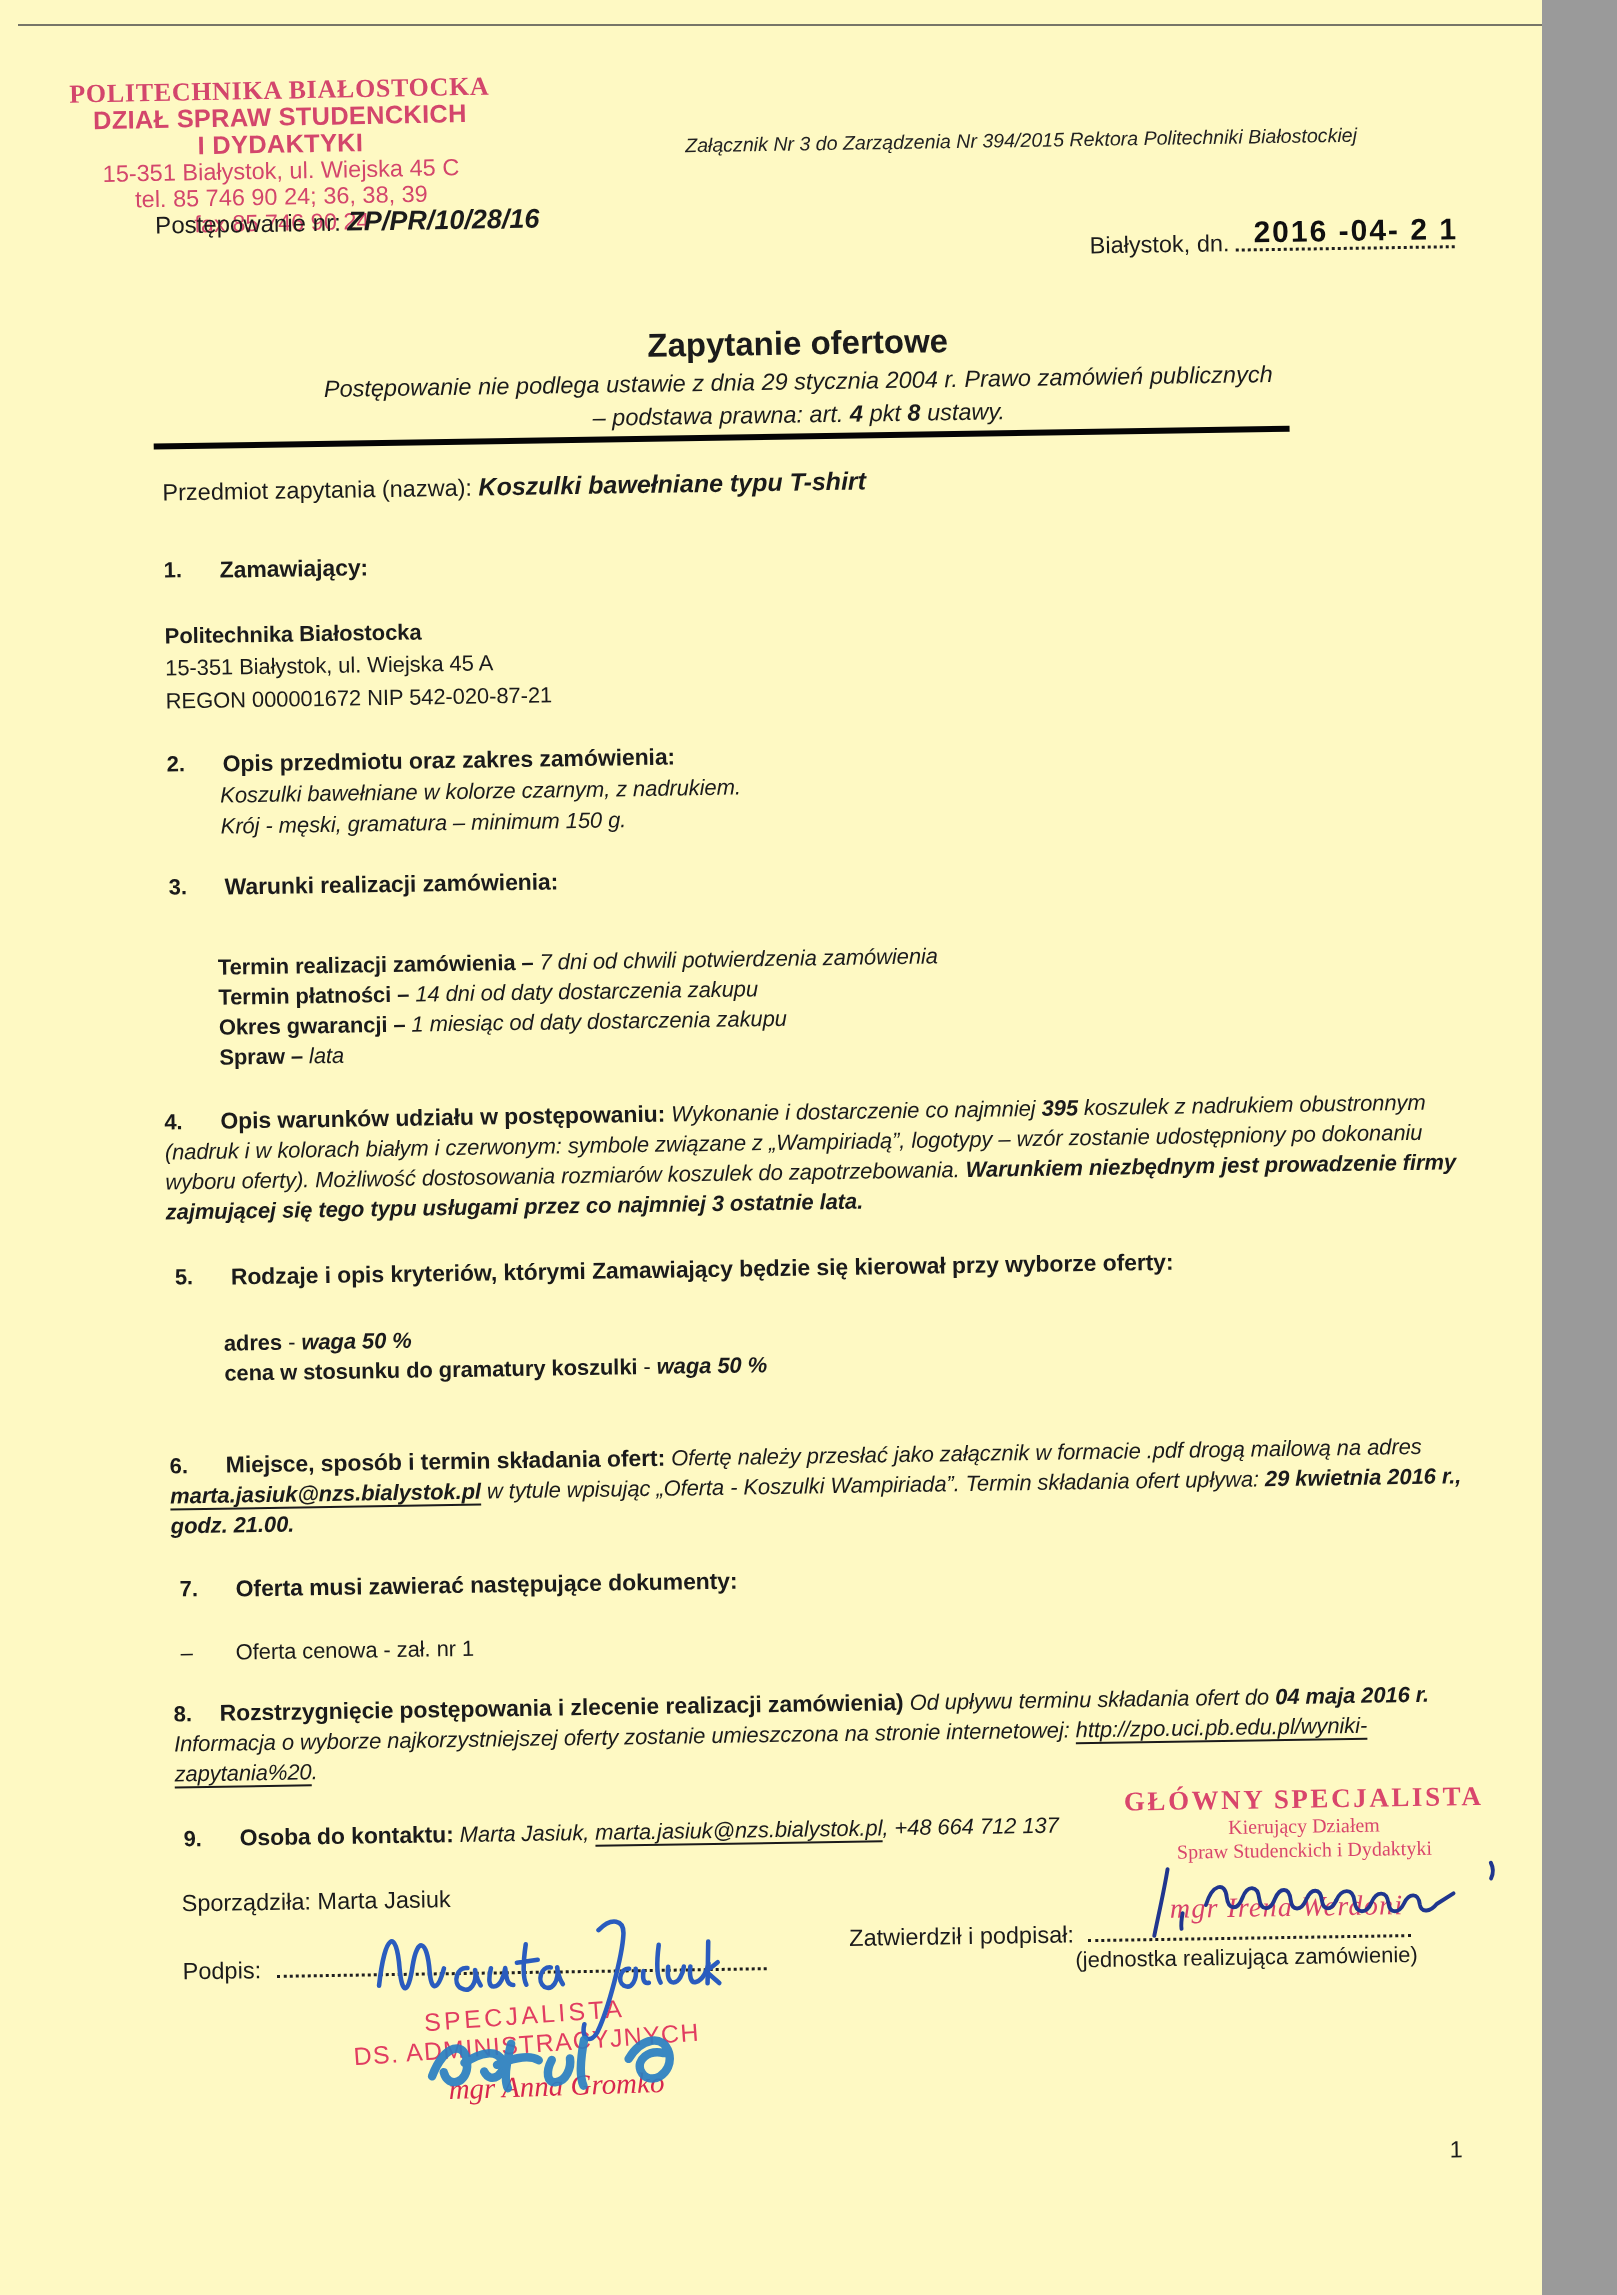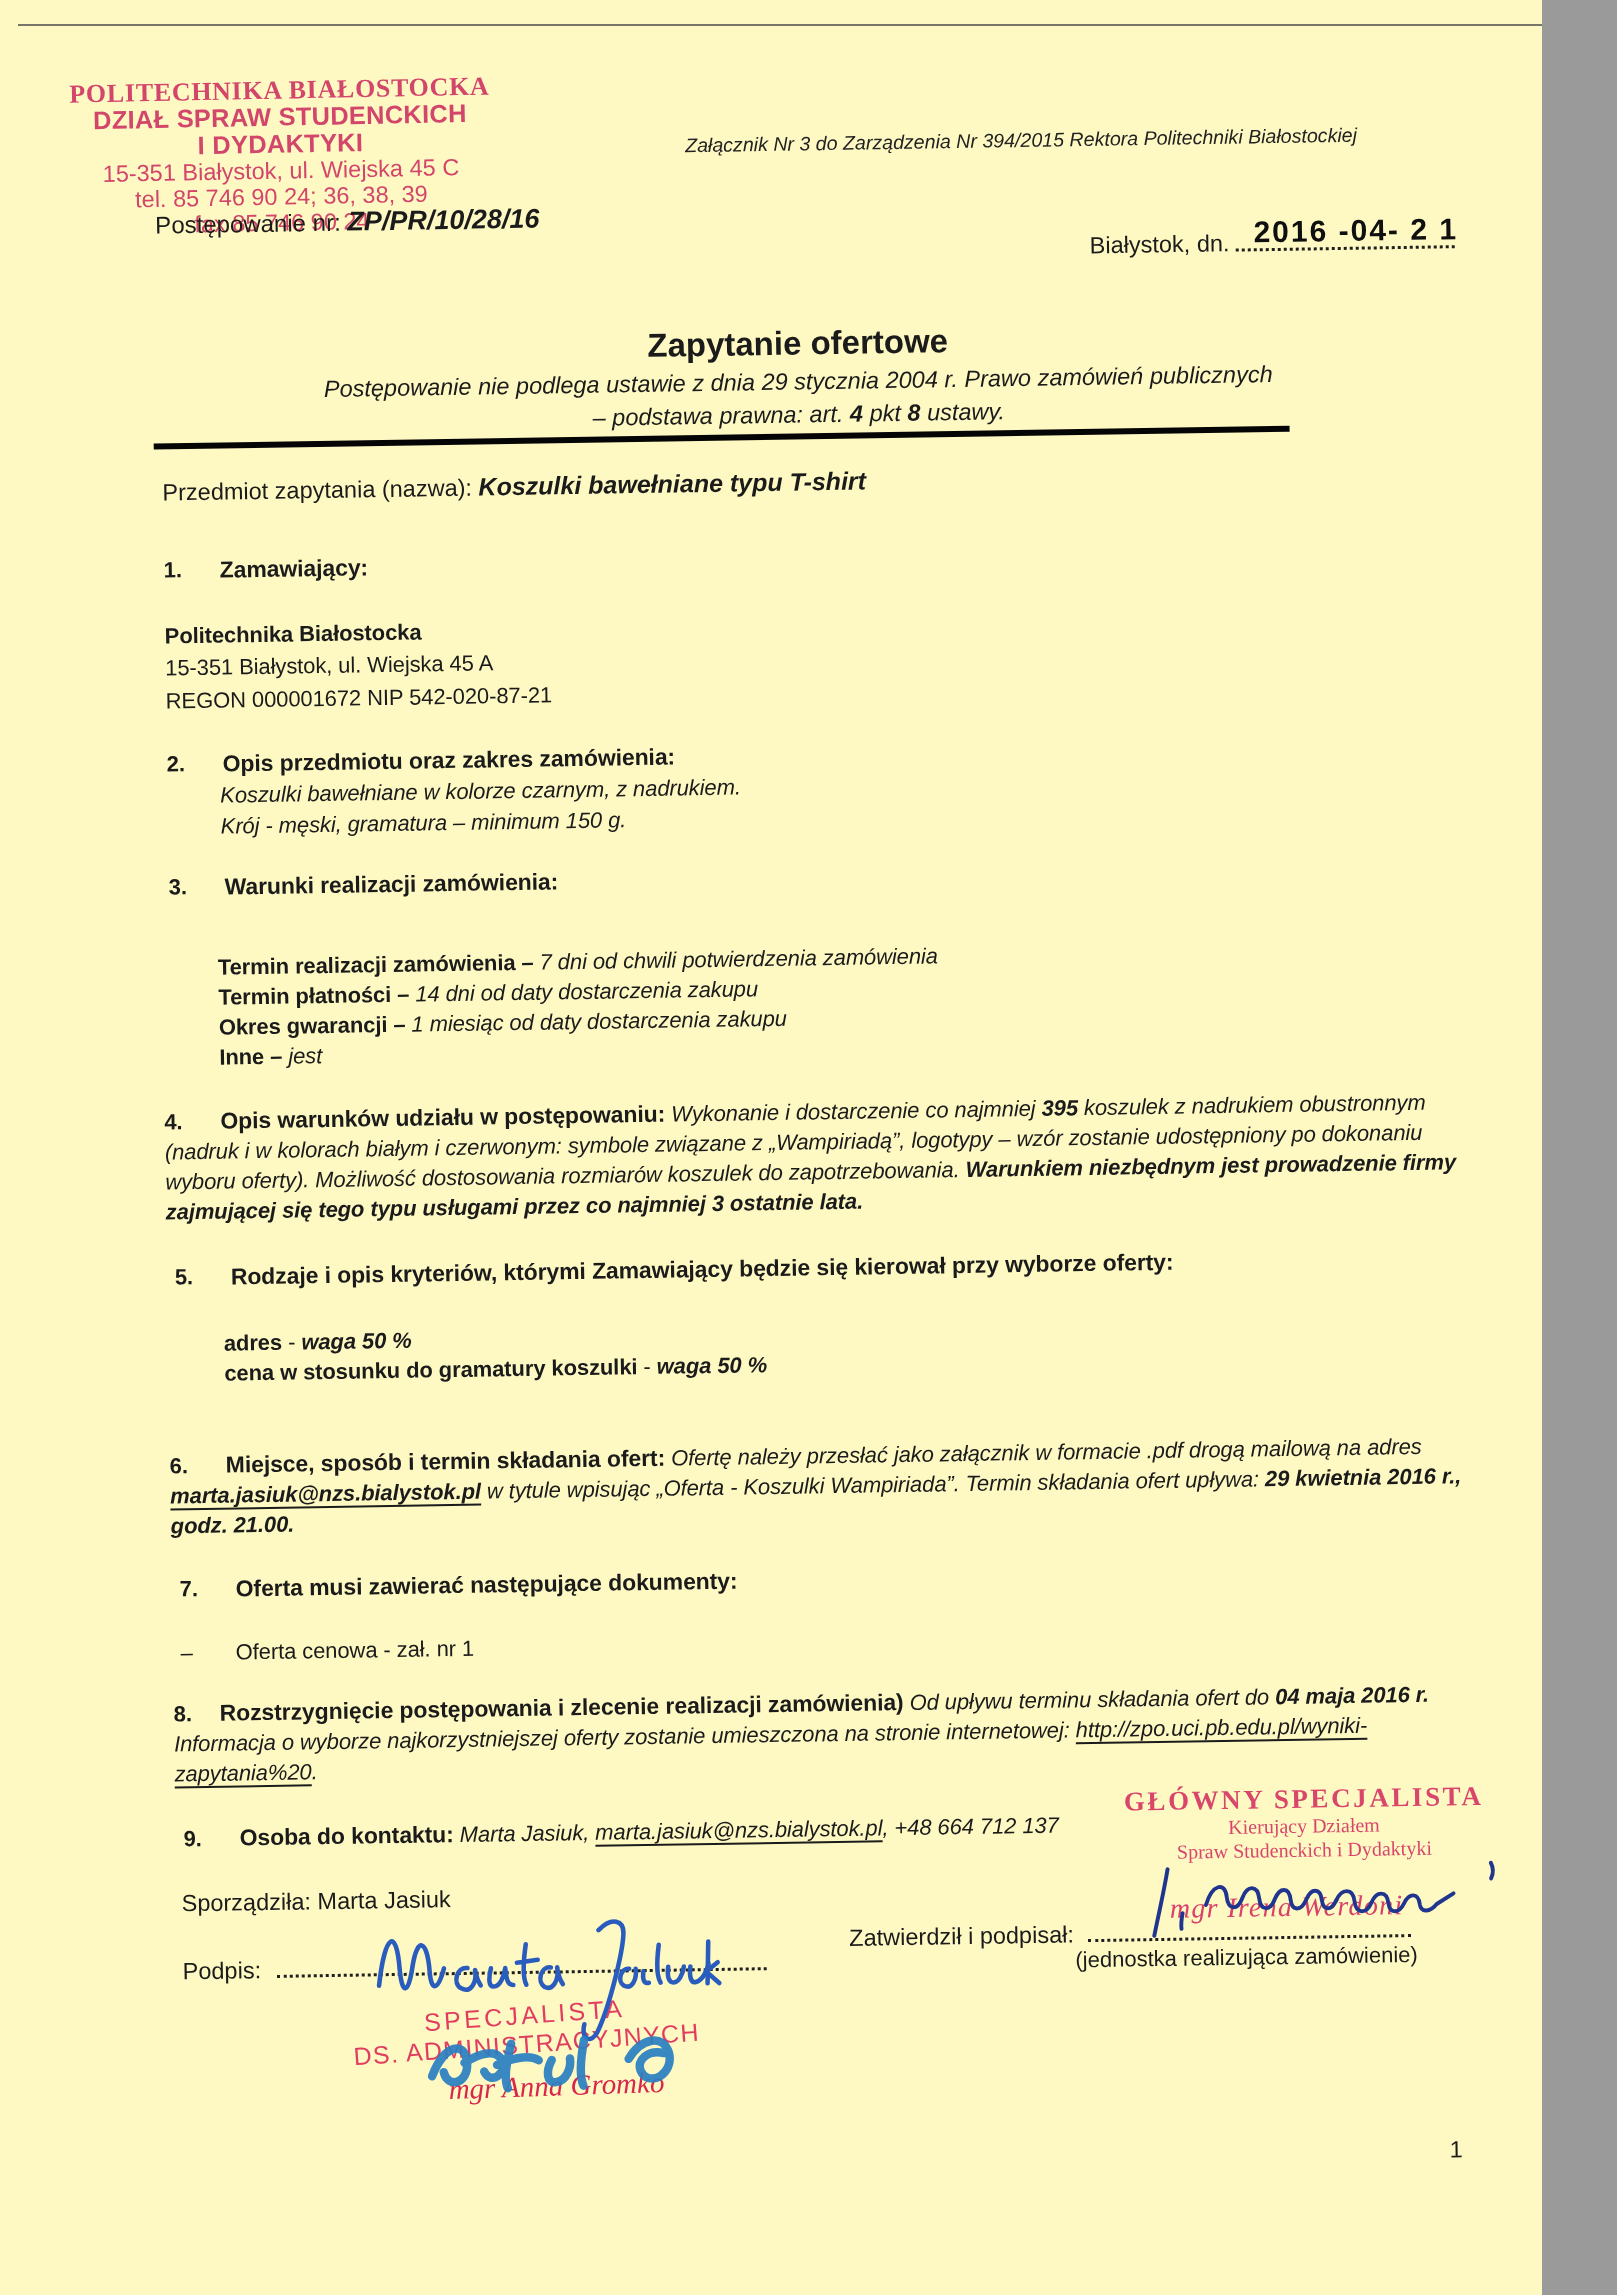--- a/index.html
+++ b/index.html
@@ -126,21 +126,21 @@
     <div class="abs bt" style="left:219px;top:944px;">
       <span class="b">Termin realizacji zamówienia –</span><span class="i"> 7 dni od chwili potwierdzenia zamówienia</span>
     </div>
     <div class="abs bt" style="left:219px;top:974px;">
       <span class="b">Termin płatności –</span><span class="i"> 14 dni od daty dostarczenia zakupu</span>
     </div>
     <div class="abs bt" style="left:219px;top:1004px;">
       <span class="b">Okres gwarancji –</span><span class="i"> 1 miesiąc od daty dostarczenia zakupu</span>
     </div>
     <div class="abs bt" style="left:219px;top:1034px;">
-      <span class="b">Inne –</span><span class="i"> jest</span>
+      <span class="b">Spraw –</span><span class="i"> lata</span>
     </div>
 
     <div class="abs bt" style="left:163px;top:1097px;width:1298px;">
       <span class="b" style="display:inline-block;width:56px;">4.</span><span class="just" style="display:inline;"><span class="hd">Opis warunków udziału w postępowaniu:</span><span class="i"> Wykonanie i dostarczenie co najmniej </span><span class="i b">395</span><span class="i"> koszulek z nadrukiem obustronnym (nadruk i w kolorach białym i czerwonym: symbole związane z „Wampiriadą”, logotypy – wzór zostanie udostępniony po dokonaniu wyboru oferty). Możliwość dostosowania rozmiarów koszulek do zapotrzebowania. </span><span class="i b">Warunkiem niezbędnym jest prowadzenie firmy zajmującej się tego typu usługami przez co najmniej 3 ostatnie lata.</span></span>
     </div>
 
     <div class="abs bt sec" style="left:171px;top:1253px;width:1298px;">
       <span class="num">5.</span>
       <span class="hd">Rodzaje i opis kryteriów, którymi Zamawiający będzie się kierował przy wyborze oferty:</span>
     </div>

